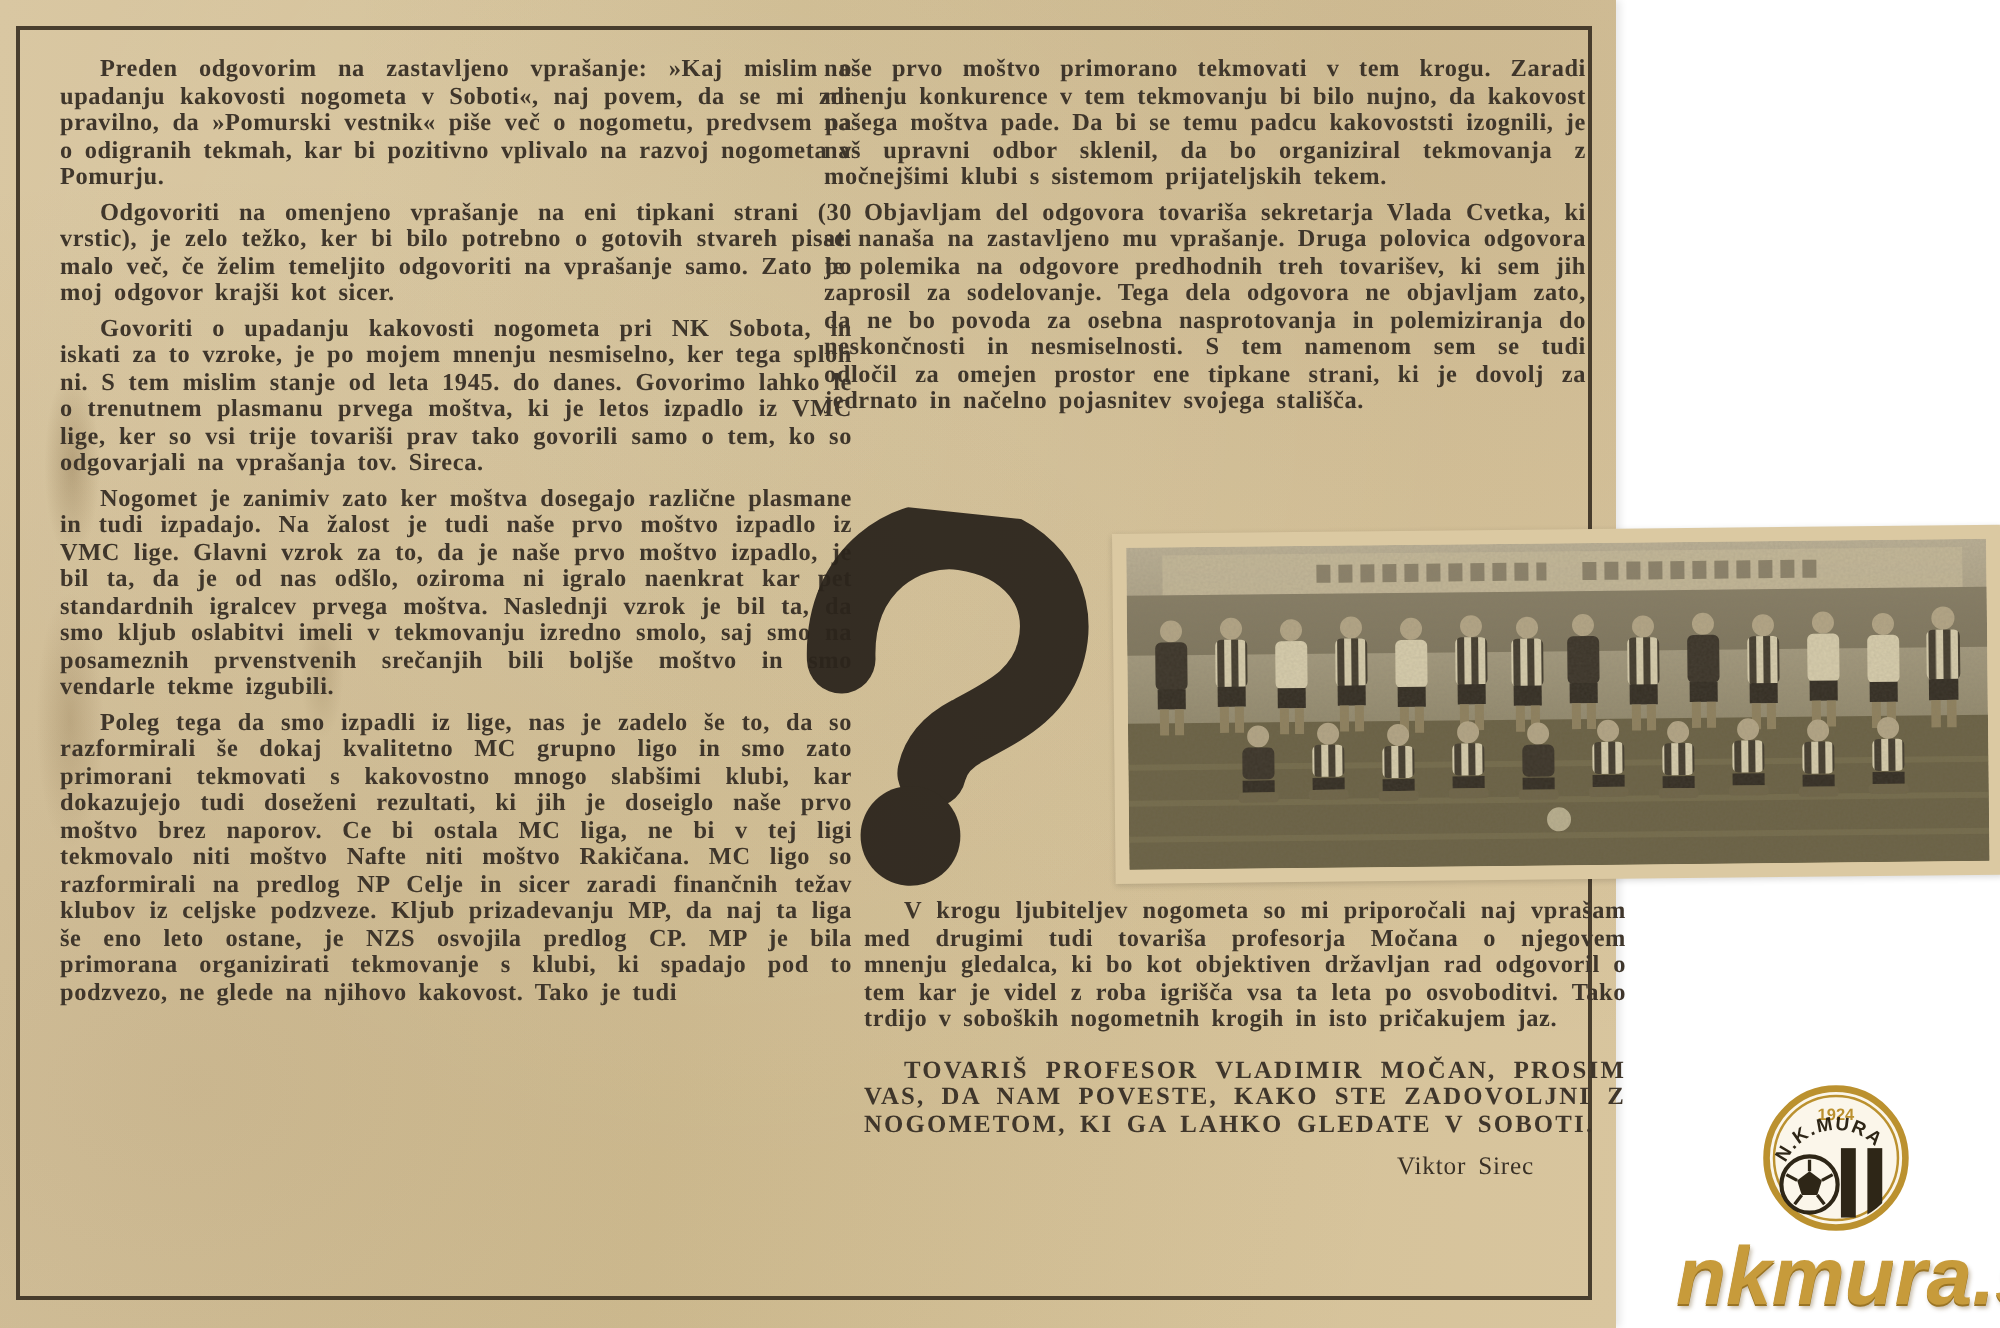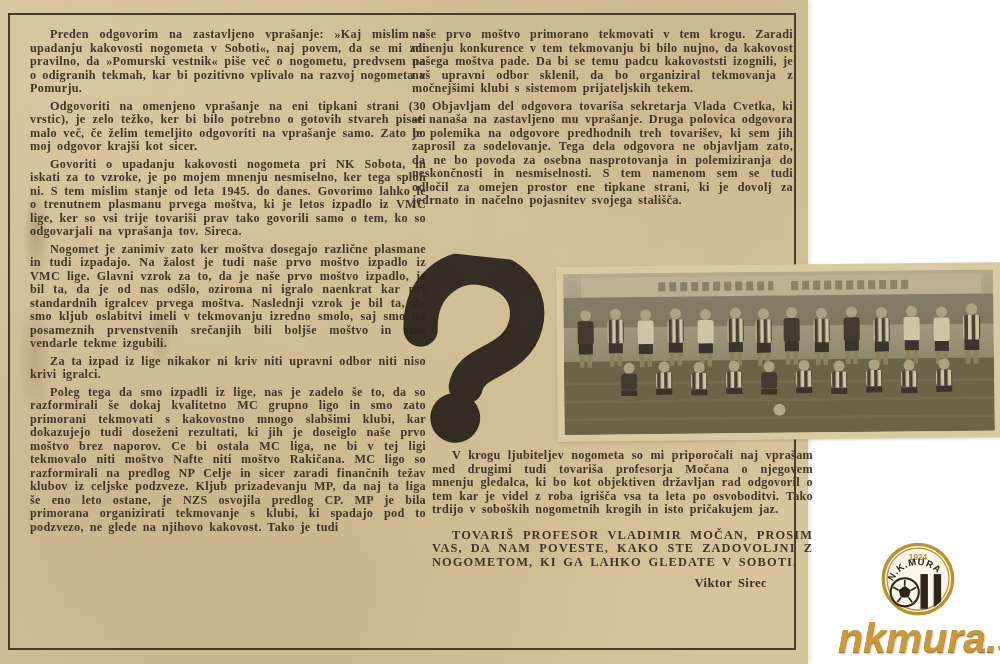--- a/index.html
+++ b/index.html
@@ -24,21 +24,21 @@
       background:radial-gradient(ellipse,rgba(100,76,40,.18),transparent 70%);}
   
   .col{position:absolute;color:#3f362b;font-weight:bold;font-size:12.2px;line-height:13.5px;
        text-align:justify;letter-spacing:.3px;word-spacing:2.5px;overflow:hidden;}
   .col p{margin:0 0 4px;text-indent:20px;}
   .col p.cont{text-indent:0;}
   .col1{left:30px;top:28px;width:396px;height:614px;}
   .col2a{left:412px;top:28px;width:381px;height:236px;}
   .col2b{left:432px;top:449px;width:381px;height:196px;}
   .caps{letter-spacing:1.1px;font-size:12.4px;margin-top:12px !important;}
-  .signature{text-align:right;padding-right:46px;margin-top:8px;font-weight:bold;
+  .signature{text-align:right;padding-right:46px;margin-top:8px;font-weight:normal;
              font-size:12.6px;letter-spacing:.4px;color:#3a3126;}
   
   .qmark{position:absolute;left:394px;top:256px;width:156px;height:184px;
          transform:rotate(6deg);opacity:.94;}
   .sr{position:absolute;width:1px;height:1px;overflow:hidden;clip-path:inset(50%);white-space:nowrap;}
   
   .photo{position:absolute;left:556px;top:267px;width:444px;height:175px;
          background:#dbc9a2;box-sizing:border-box;padding:7px;
          transform:rotate(-0.6deg);transform-origin:left top;
          box-shadow:0 1px 3px rgba(0,0,0,.15);}
@@ -59,21 +59,20 @@
     <div class="frame"></div>
     <div class="stain s1"></div>
     <div class="stain s2"></div>
     <div class="stain s3"></div>
 
     <div class="col col1">
       <p>Preden odgovorim na zastavljeno vprašanje: »Kaj mislim o upadanju kakovosti nogometa v Soboti«, naj povem, da se mi zdi pravilno, da »Pomurski vestnik« piše več o nogometu, predvsem pa o odigranih tekmah, kar bi pozitivno vplivalo na razvoj nogometa v Pomurju.</p>
       <p>Odgovoriti na omenjeno vprašanje na eni tipkani strani (30 vrstic), je zelo težko, ker bi bilo potrebno o gotovih stvareh pisati malo več, če želim temeljito odgovoriti na vprašanje samo. Zato bo moj odgovor krajši kot sicer.</p>
       <p>Govoriti o upadanju kakovosti nogometa pri NK Sobota, in iskati za to vzroke, je po mojem mnenju nesmiselno, ker tega sploh ni. S tem mislim stanje od leta 1945. do danes. Govorimo lahko le o trenutnem plasmanu prvega moštva, ki je letos izpadlo iz VMC lige, ker so vsi trije tovariši prav tako govorili samo o tem, ko so odgovarjali na vprašanja tov. Sireca.</p>
       <p>Nogomet je zanimiv zato ker moštva dosegajo različne plasmane in tudi izpadajo. Na žalost je tudi naše prvo moštvo izpadlo iz VMC lige. Glavni vzrok za to, da je naše prvo moštvo izpadlo, je bil ta, da je od nas odšlo, oziroma ni igralo naenkrat kar pet standardnih igralcev prvega moštva. Naslednji vzrok je bil ta, da smo kljub oslabitvi imeli v tekmovanju izredno smolo, saj smo na posameznih prvenstvenih srečanjih bili boljše moštvo in smo vendarle tekme izgubili.</p>
-      <p>Za ta izpad iz lige nikakor ni kriv niti upravni odbor niti niso krivi igralci.</p>
       <p>Poleg tega da smo izpadli iz lige, nas je zadelo še to, da so razformirali še dokaj kvalitetno MC grupno ligo in smo zato primorani tekmovati s kakovostno mnogo slabšimi klubi, kar dokazujejo tudi doseženi rezultati, ki jih je doseiglo naše prvo moštvo brez naporov. Ce bi ostala MC liga, ne bi v tej ligi tekmovalo niti moštvo Nafte niti moštvo Rakičana. MC ligo so razformirali na predlog NP Celje in sicer zaradi finančnih težav klubov iz celjske podzveze. Kljub prizadevanju MP, da naj ta liga še eno leto ostane, je NZS osvojila predlog CP. MP je bila primorana organizirati tekmovanje s klubi, ki spadajo pod to podzvezo, ne glede na njihovo kakovost. Tako je tudi</p>
     </div>
 
     <div class="col col2a">
       <p class="cont">naše prvo moštvo primorano tekmovati v tem krogu. Zaradi mnenju konkurence v tem tekmovanju bi bilo nujno, da kakovost našega moštva pade. Da bi se temu padcu kakovoststi izognili, je naš upravni odbor sklenil, da bo organiziral tekmovanja z močnejšimi klubi s sistemom prijateljskih tekem.</p>
       <p>Objavljam del odgovora tovariša sekretarja Vlada Cvetka, ki se nanaša na zastavljeno mu vprašanje. Druga polovica odgovora je polemika na odgovore predhodnih treh tovarišev, ki sem jih zaprosil za sodelovanje. Tega dela odgovora ne objavljam zato, da ne bo povoda za osebna nasprotovanja in polemiziranja do neskončnosti in nesmiselnosti. S tem namenom sem se tudi odločil za omejen prostor ene tipkane strani, ki je dovolj za jedrnato in načelno pojasnitev svojega stališča.</p>
     </div>
 
     <div class="col col2b">
       <p>V krogu ljubiteljev nogometa so mi priporočali naj vprašam med drugimi tudi tovariša profesorja Močana o njegovem mnenju gledalca, ki bo kot objektiven državljan rad odgovoril o tem kar je videl z roba igrišča vsa ta leta po osvoboditvi. Tako trdijo v soboških nogometnih krogih in isto pričakujem jaz.</p>

